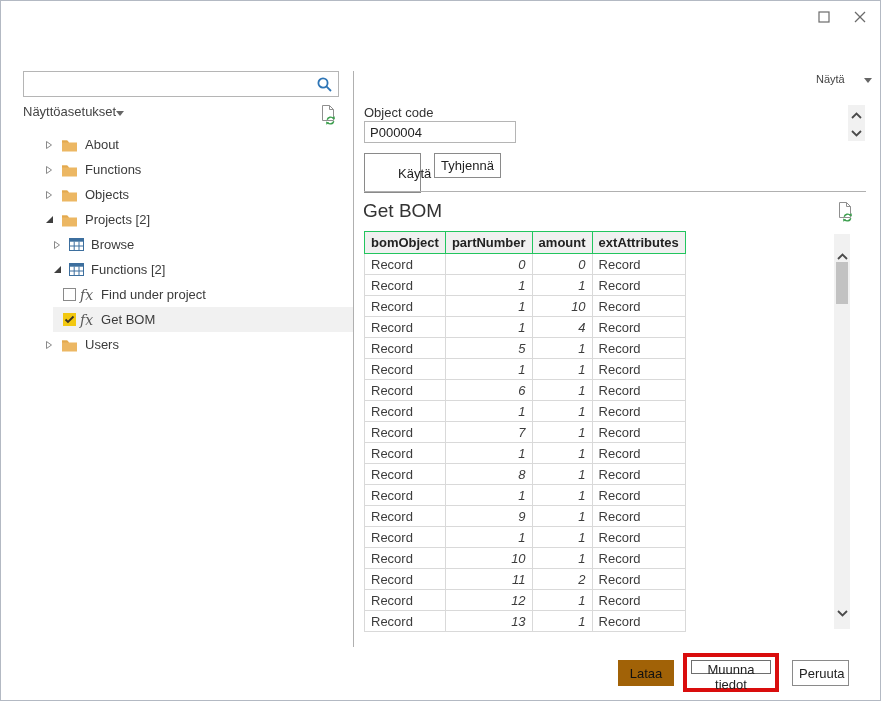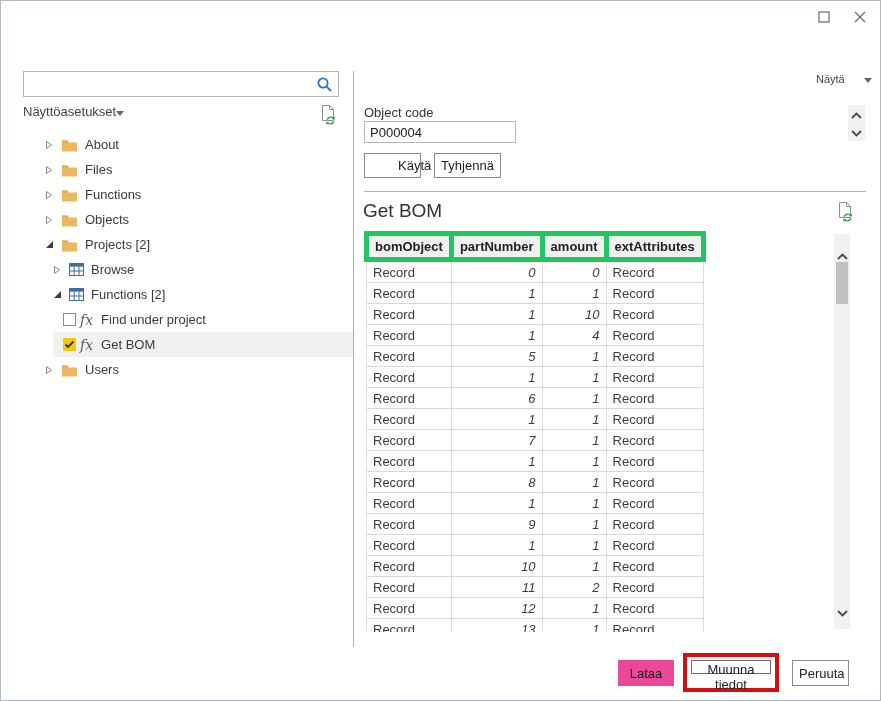--- a/index.html
+++ b/index.html
@@ -33,35 +33,35 @@
   .vdivider{position:absolute;left:352px;top:70px;width:1px;height:576px;background:#b0b0b0;}
 
   
   .view-dd{position:absolute;left:815px;top:72px;font-size:11px;color:#444;display:flex;
     align-items:center;gap:19px;cursor:default;}
   .param-label{position:absolute;left:363px;top:104px;font-size:13px;color:#333;}
   .param-input{position:absolute;left:363px;top:120px;width:152px;height:22px;box-sizing:border-box;
     border:1px solid #b5b5b5;font-size:13px;padding:0 5px;font-family:"Liberation Sans", sans-serif;color:#222;}
   .btn{box-sizing:border-box;background:#fff;border:1px solid #8a8a8a;font-size:13px;color:#222;
     font-family:"Liberation Sans", sans-serif;cursor:default;}
-  .btn-apply{position:absolute;left:363px;top:152px;width:57px;height:25px;padding-left:33px;}
+  .btn-apply{position:absolute;left:363px;top:152px;width:57px;height:40px;padding-left:33px;}
   .btn-clear{position:absolute;left:433px;top:152px;width:67px;height:25px;}
   .hdivider{position:absolute;left:363px;top:190px;width:502px;height:1px;background:#b0b0b0;}
   .preview-title{position:absolute;left:362px;top:199px;font-size:19px;font-weight:300;color:#333;}
   .refresh-right{position:absolute;left:836px;top:200px;}
 
   
   .mini-scroll{position:absolute;left:847px;top:104px;width:17px;height:36px;background:#f1f1f1;
     display:flex;flex-direction:column;align-items:center;justify-content:space-around;}
 
   
   .tbl-wrap{position:absolute;left:363px;top:230px;width:350px;height:401px;overflow:hidden;}
   table.preview{border-collapse:collapse;border:1px solid #c9c9c9;table-layout:fixed;}
   table.preview th{background:#f0f0f0;font-size:13px;font-weight:bold;color:#222;text-align:left;
-    padding:0 6px;height:21px;border:5px solid #22c55e;}
+    padding:0 6px;height:21px;border:1px solid #22c55e;}
   table.preview td{font-size:13px;color:#3c3c3c;padding:0 6px;height:20px;
     border:1px solid #d9d9d9;white-space:nowrap;overflow:hidden;}
   table.preview td.num{font-style:italic;text-align:right;}
   .c0{width:73px;} .c1{width:77px;} .c2{width:60px;} .c3{width:90px;}
 
   
   .tall-scroll{position:absolute;left:833px;top:233px;width:16px;height:395px;background:#f1f1f1;}
   .tall-scroll .chv-up{position:absolute;top:12px;left:3px;}
   .tall-scroll .thumb{position:absolute;top:28px;left:2px;width:12px;height:42px;background:#c2c2c2;}
   .tall-scroll .chv-dn{position:absolute;bottom:8px;left:3px;}
@@ -141,34 +141,20 @@
           <svg width="8" height="10" viewBox="0 0 8 10">
             <polygon points="1.5,1.5 6.5,5 1.5,8.5" fill="none" stroke="#8a8a8a"></polygon>
           </svg>
         </span>
         <span class="ticon">
           <svg width="17" height="14" viewBox="0 0 17 14">
             <path d="M1 2.5 h5.2 l1.8 2 h8 v9 h-15 z" fill="#ECB763"></path>
             <path d="M1 2.5 h5.2 l1.8 2 h-7 z" fill="#E3A94F"></path>
           </svg>
         </span>
-        <span>Files</span>
-      </div>
-      <div class="tree-row" style="margin-left: 22px;">
-        <span class="tw">
-          <svg width="8" height="10" viewBox="0 0 8 10">
-            <polygon points="1.5,1.5 6.5,5 1.5,8.5" fill="none" stroke="#8a8a8a"></polygon>
-          </svg>
-        </span>
-        <span class="ticon">
-          <svg width="17" height="14" viewBox="0 0 17 14">
-            <path d="M1 2.5 h5.2 l1.8 2 h8 v9 h-15 z" fill="#ECB763"></path>
-            <path d="M1 2.5 h5.2 l1.8 2 h-7 z" fill="#E3A94F"></path>
-          </svg>
-        </span>
         <span>Functions</span>
       </div>
       <div class="tree-row" style="margin-left: 22px;">
         <span class="tw">
           <svg width="8" height="10" viewBox="0 0 8 10">
             <polygon points="1.5,1.5 6.5,5 1.5,8.5" fill="none" stroke="#8a8a8a"></polygon>
           </svg>
         </span>
         <span class="ticon">
           <svg width="17" height="14" viewBox="0 0 17 14">
@@ -423,18 +409,18 @@
   <div class="tall-scroll">
     <span class="chv-up"><svg width="11" height="7" viewBox="0 0 11 7">
           <polyline points="1,6 5.5,1.5 10,6" fill="none" stroke="#4a4a4a" stroke-width="1.8"></polyline>
         </svg></span>
     <span class="thumb"></span>
     <span class="chv-dn"><svg width="11" height="7" viewBox="0 0 11 7">
           <polyline points="1,1 5.5,5.5 10,1" fill="none" stroke="#4a4a4a" stroke-width="1.8"></polyline>
         </svg></span>
   </div>
 
-  <button class="btn-load" style="background: #ec4899;">Lataa</button>
+  <button class="btn-load" style="background: #a16207;">Lataa</button>
   <div class="red-box" style="border-color: rgb(217, 13, 13);"></div>
   <button class="btn btn-transform">Muunna tiedot</button>
   <button class="btn btn-cancel">Peruuta</button>
 
 </div>
 
 </body></html>

